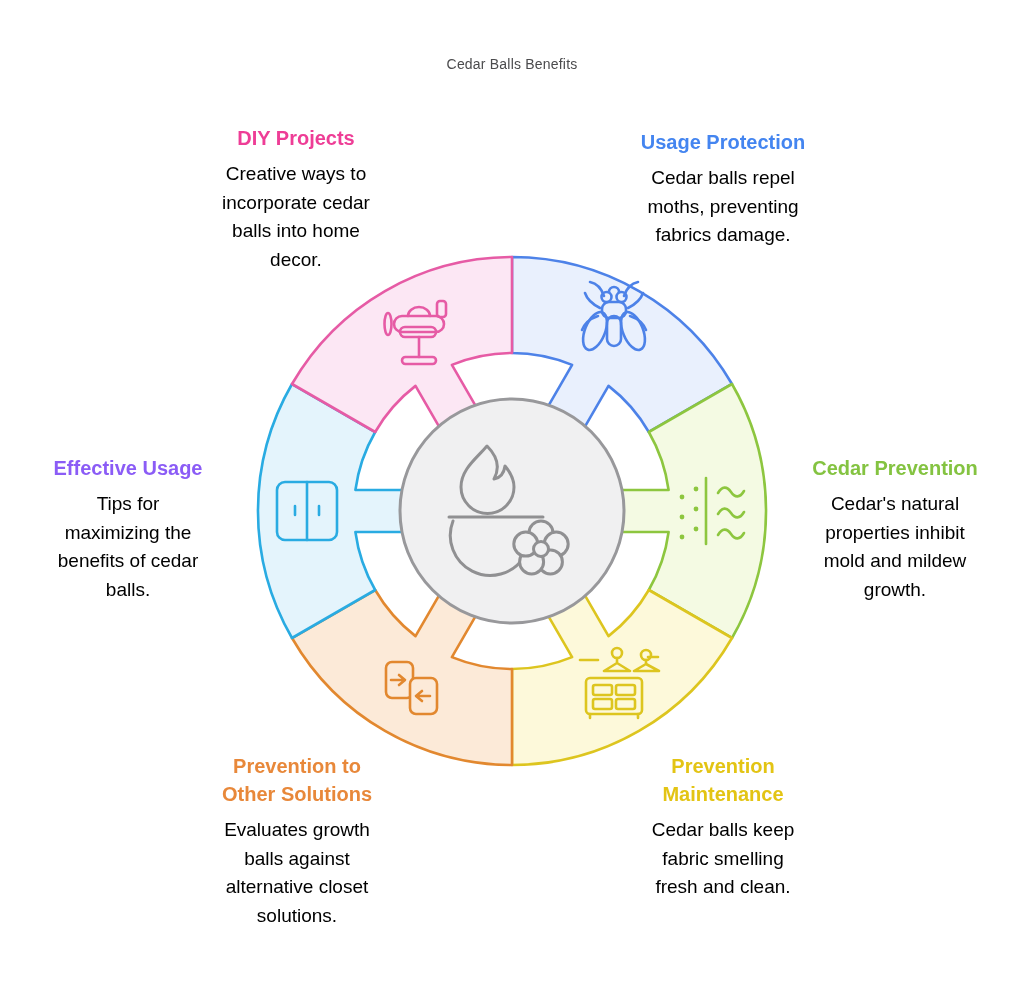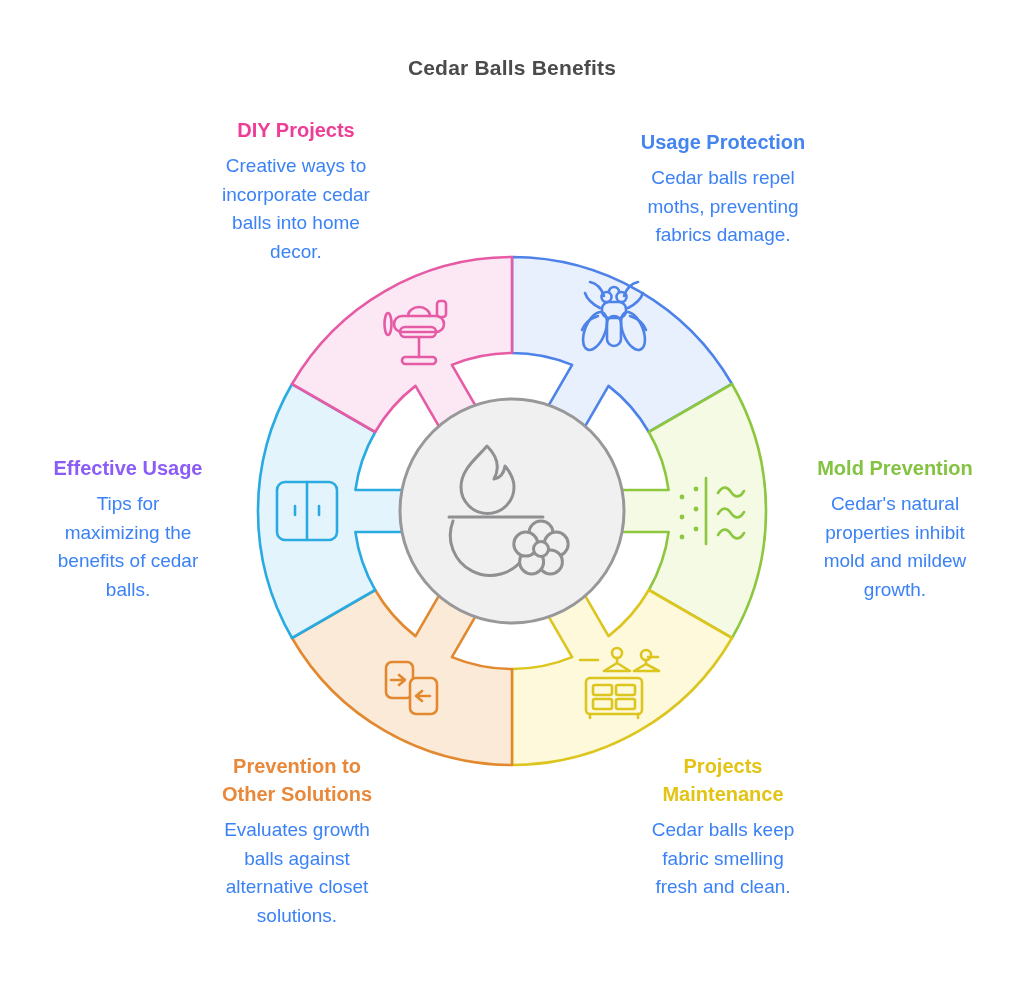--- a/index.html
+++ b/index.html
@@ -1,23 +1,23 @@
 <!DOCTYPE html>
 <html><head>
 <meta charset="utf-8">
 <style>
   html,body{margin:0;padding:0;background:#fff;}
   #canvas{position:relative;width:1024px;height:981px;background:#fff;overflow:hidden;
           font-family:"Liberation Sans",sans-serif;}
   #page-title{position:absolute;left:0;top:56px;width:1024px;margin:0;text-align:center;
-          font-size:21px;font-weight:bold;color:#4b4b4d;letter-spacing:.2px;}
+          font-size:14px;font-weight:normal;color:#4b4b4d;letter-spacing:.2px;}
   .seg-label{position:absolute;text-align:center;}
   .seg-label h2{margin:0 0 8px 0;font-size:20px;font-weight:bold;line-height:28px;white-space:pre-line;}
-  .seg-label p{margin:0;font-size:19px;line-height:28.5px;color:#3b82f6;white-space:pre-line;}
-  .pos-diy{left:186px;top:116px;width:220px;}
+  .seg-label p{margin:0;font-size:19px;line-height:28.5px;color:#000000;white-space:pre-line;}
+  .pos-diy{left:186px;top:124px;width:220px;}
   .pos-moth{left:613px;top:128px;width:220px;}
   .pos-effective{left:18px;top:454px;width:220px;}
   .pos-mold{left:785px;top:454px;width:220px;}
   .pos-comparison{left:177px;top:752px;width:240px;}
   .pos-freshness{left:611px;top:752px;width:224px;}
   #wheel{position:absolute;left:0;top:0;}
   #segments path{stroke-width:2.6;stroke-linejoin:round;}
   .seg-icon{fill:none;stroke:currentColor;stroke-width:2.6;stroke-linecap:round;stroke-linejoin:round;}
   .seg-icon .dot{fill:currentColor;stroke:none;}
   #center-icon{fill:none;stroke-width:3;stroke-linecap:round;stroke-linejoin:round;}
@@ -126,29 +126,29 @@
   </svg>
 
   <section class="seg-label pos-moth">
     <h2 style="color: rgb(68, 133, 240);">Usage Protection</h2>
     <p>Cedar balls repel
 moths, preventing
 fabrics damage.</p>
   </section>
 
   <section class="seg-label pos-mold">
-    <h2 style="color: rgb(132, 195, 65);">Mold Prevention</h2>
+    <h2 style="color: rgb(132, 195, 65);">Cedar Prevention</h2>
     <p>Cedar's natural
 properties inhibit
 mold and mildew
 growth.</p>
   </section>
 
   <section class="seg-label pos-freshness">
-    <h2 style="color: rgb(227, 196, 20);">Projects
+    <h2 style="color: rgb(227, 196, 20);">Prevention
 Maintenance</h2>
     <p>Cedar balls keep
 fabric smelling
 fresh and clean.</p>
   </section>
 
   <section class="seg-label pos-comparison">
     <h2 style="color: rgb(232, 136, 58);">Prevention to
 Other Solutions</h2>
     <p>Evaluates growth

